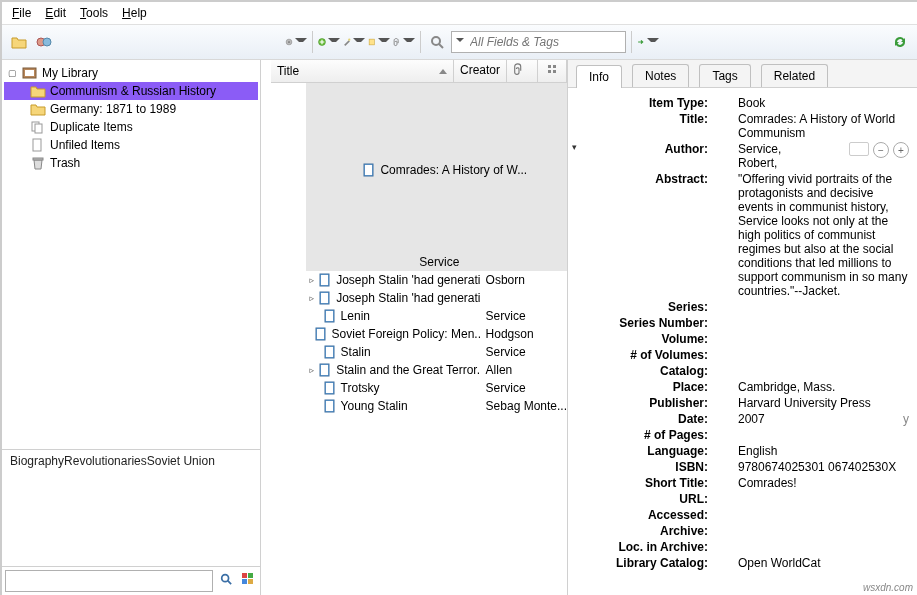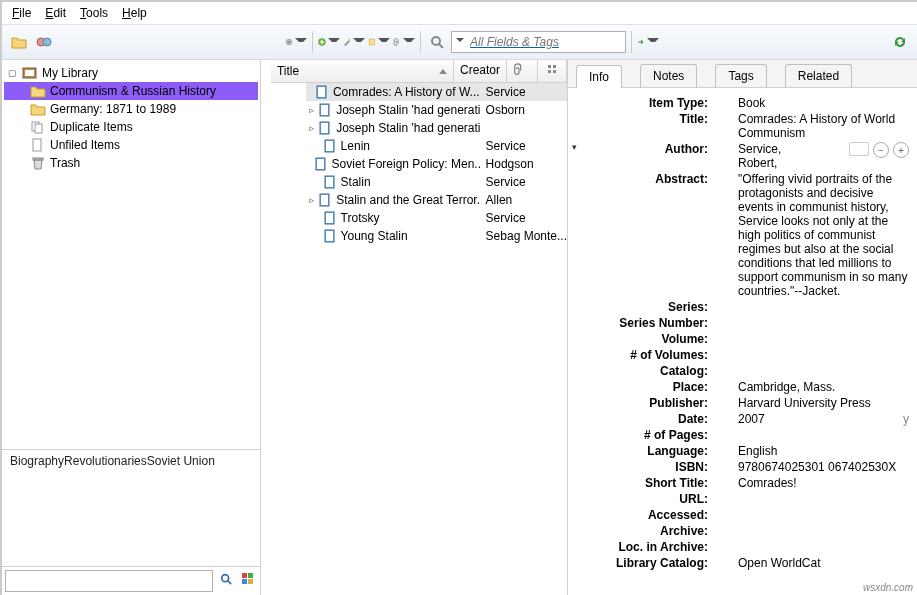--- a/index.html
+++ b/index.html
@@ -56,21 +56,20 @@
   width: 165px;
   border: 1px solid #b0b0b0;
   background: #fff;
   height: 20px;
   padding: 0 4px;
 }
 .searchbox input {
   border: none; outline: none;
   flex: 1; font-size: 12px; font-style: italic; color: #0369a1;
   background: transparent;
-  text-decoration: underline;
 }
 .content {
   display: flex;
   height: calc(595px - 2px - 22px - 36px);
 }
 .leftpane {
   width: 258px;
   display: flex; flex-direction: column;
   border-right: 1px solid #d0d0d0;
 }
@@ -142,21 +141,21 @@
   border-left:4px solid transparent;
   border-right:4px solid transparent;
   border-bottom:5px solid #888;
 }
 .list-body { flex:1; overflow:auto;}
 .row {
   display: flex;
   padding: 2px 0;
   align-items: center;
 }
-.row.sel { background: #e6e6e6; }
+.row.sel { background: #e6e6e6; flex-direction: column; }
 .row .c1 { flex: 0 0 170px; display:flex; align-items:center; gap:4px; padding-left:4px; white-space:nowrap; overflow:hidden;}
 .row .c2 { flex: 1; padding-left:6px; white-space:nowrap; overflow:hidden;}
 .row .expand {
   width: 9px; font-size: 9px; color:#555;
 }
 .book-icon {
   width:14px; height:14px; flex-shrink:0;
 }
 .rightpane {
   flex: 1;
@@ -167,21 +166,21 @@
   display:flex;
   padding: 4px 6px 0 8px;
   background:#f4f4f4;
   border-bottom:1px solid #d0d0d0;
 }
 .tabs .tab {
   padding: 4px 12px;
   border: 1px solid #c0c0c0;
   border-bottom: none;
   background: #f4f4f4;
-  margin-right: 18px;
+  margin-right: 10px;
   border-radius: 3px 3px 0 0;
   font-size:12px;
 }
 .tabs .tab.active {
   background: #fff;
   position: relative; top:1px;
 }
 .details {
   flex:1;
   overflow-y: scroll;

